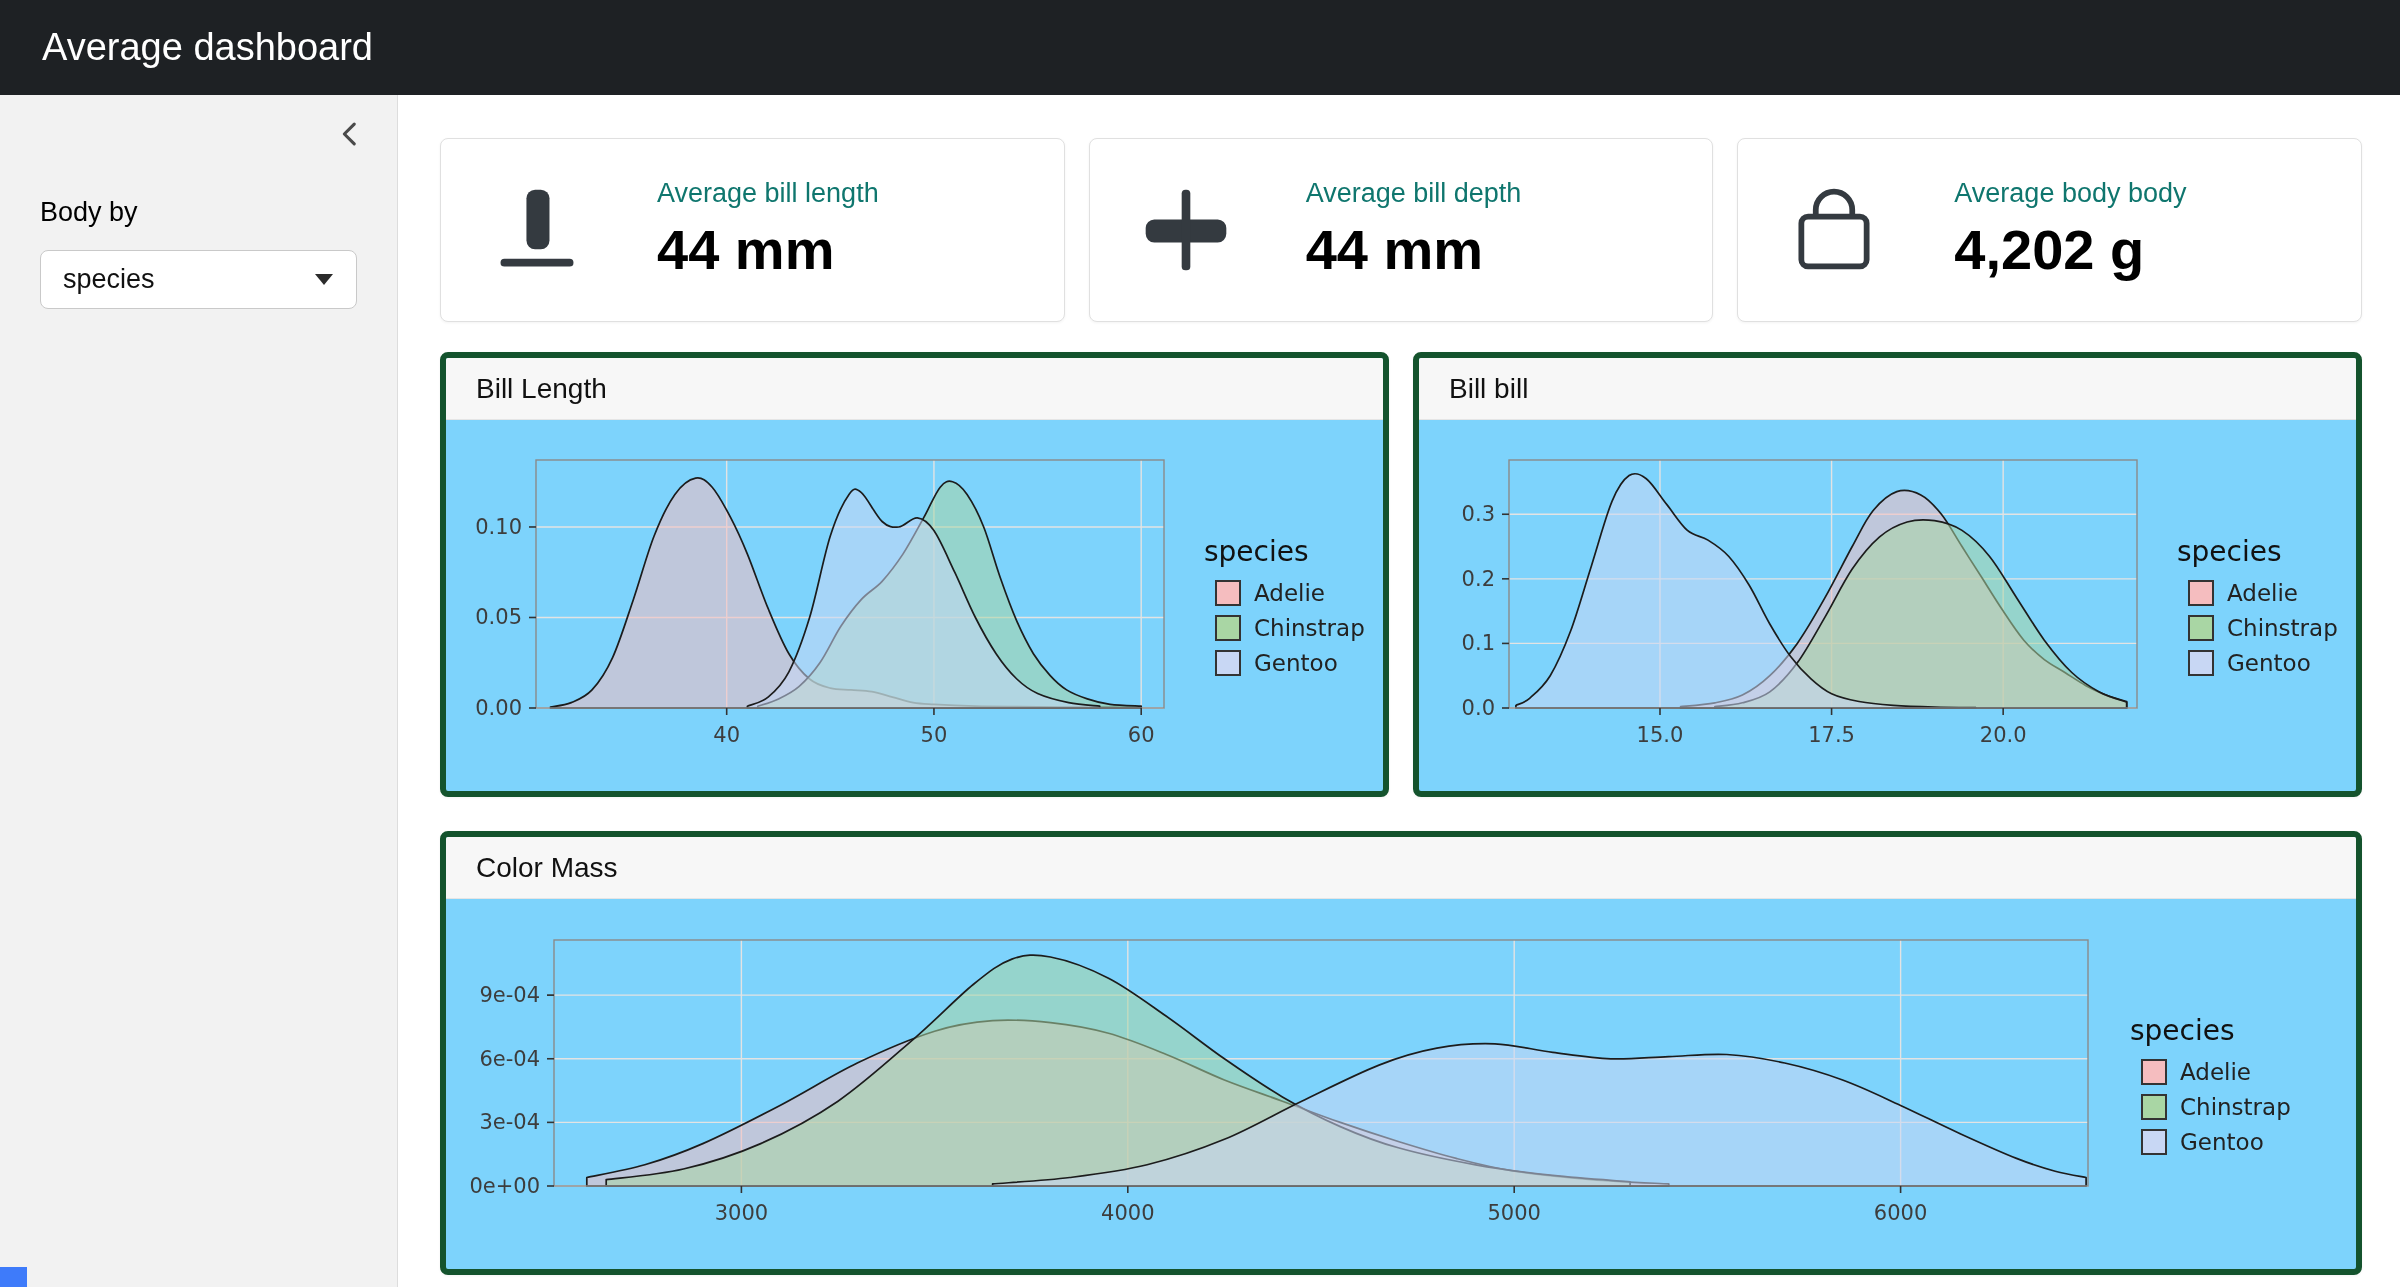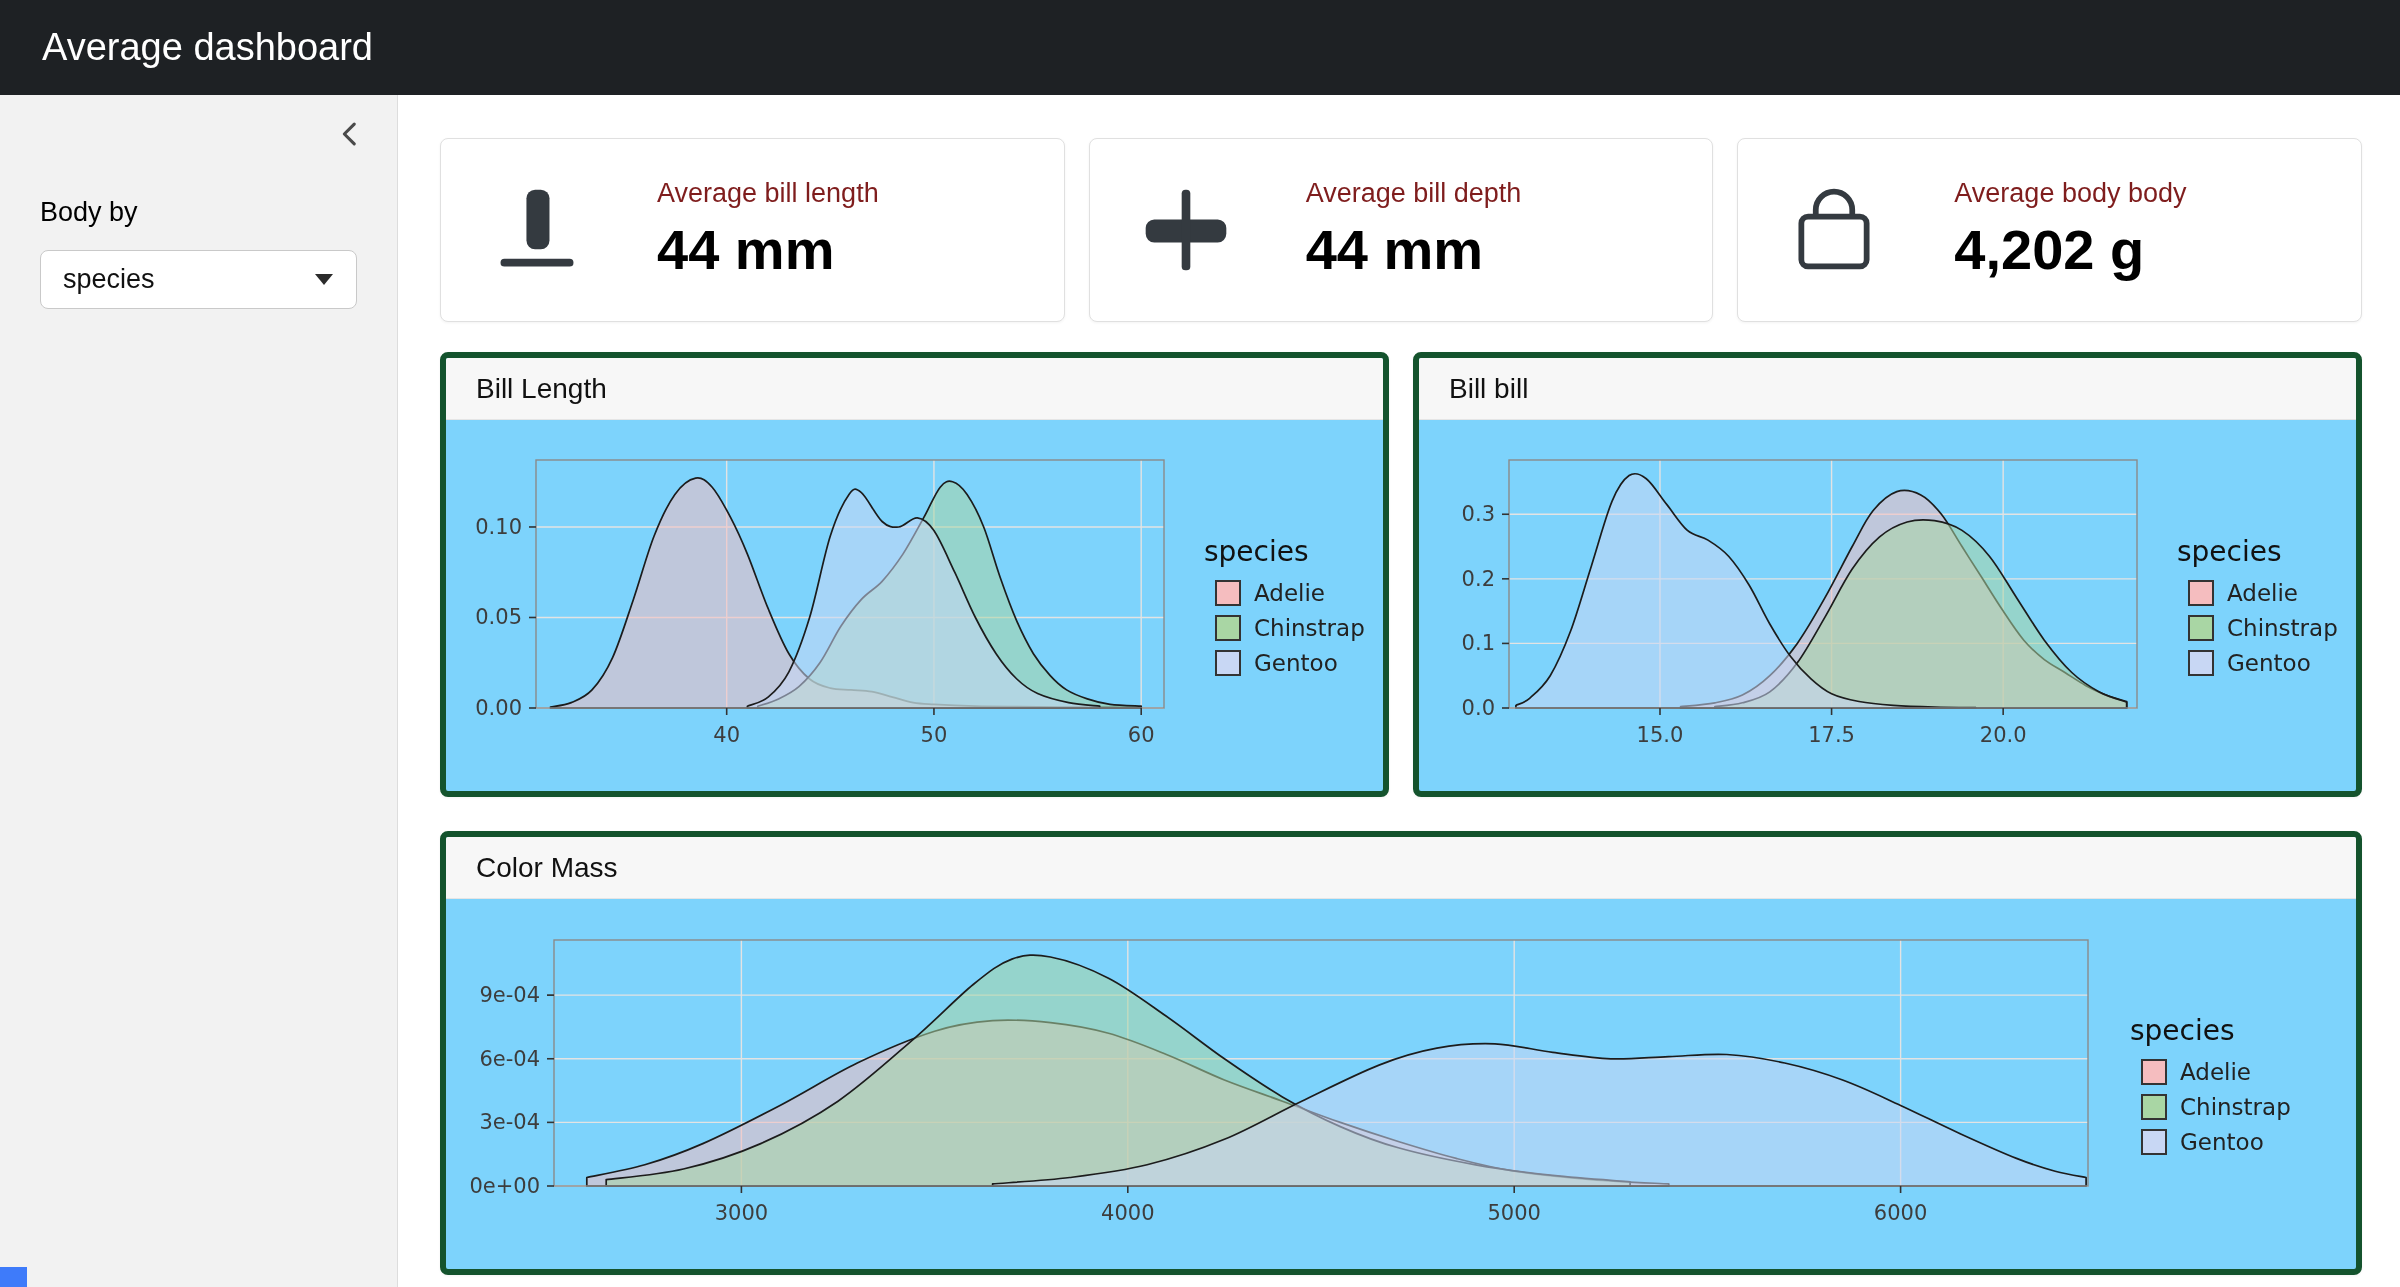--- a/index.html
+++ b/index.html
@@ -14,21 +14,21 @@
   .collapse-btn { position:absolute; top:22px; right:30px; background:none; border:none; cursor:pointer; line-height:0; }
   .color-by { display:block; margin-top:74px; font-size:27px; color:#000; }
   .select { margin-top:22px; height:59px; background:#fff; border:1px solid #c9c9c9; border-radius:8px; display:flex; align-items:center; justify-content:space-between; padding:0 22px; font-size:27px; color:#111; cursor:pointer; }
 
   main { flex:1; padding:43px 38px 0 42px; background:#fff; }
 
   .vb-row { display:grid; grid-template-columns:repeat(3,1fr); gap:24px; }
   .value-box { height:184px; background:#fff; border:1px solid #e0e0e0; border-radius:8px; box-shadow:0 1px 3px rgba(0,0,0,.05); display:flex; align-items:center; padding-left:48px; }
   .vb-icon { width:96px; height:96px; flex:none; }
   .vb-text { margin-left:72px; }
-  .vb-title { font-size:27px; color:#7f1d1d; }
+  .vb-title { font-size:27px; color:#0f766e; }
   .vb-value { font-size:56px; font-weight:600; margin-top:8px; color:#000; }
 
   .cards-row { display:grid; grid-template-columns:1fr 1fr; gap:24px; margin-top:30px; }
   .card { background:#7dd3fc; border:6px solid #14532d; border-radius:8px; box-shadow:0 1px 3px rgba(0,0,0,.05); overflow:hidden; }
   .card-header { height:62px; background:#f7f7f7; border-bottom:1px solid #e5e5e5; display:flex; align-items:center; padding-left:30px; font-size:28px; color:#111; }
   .card-body { display:flex; align-items:center; padding-left:16px; }
   .bill-body { height:371px; }
   .mass-card { margin-top:34px; }
   .mass-body { height:370px; }
 

